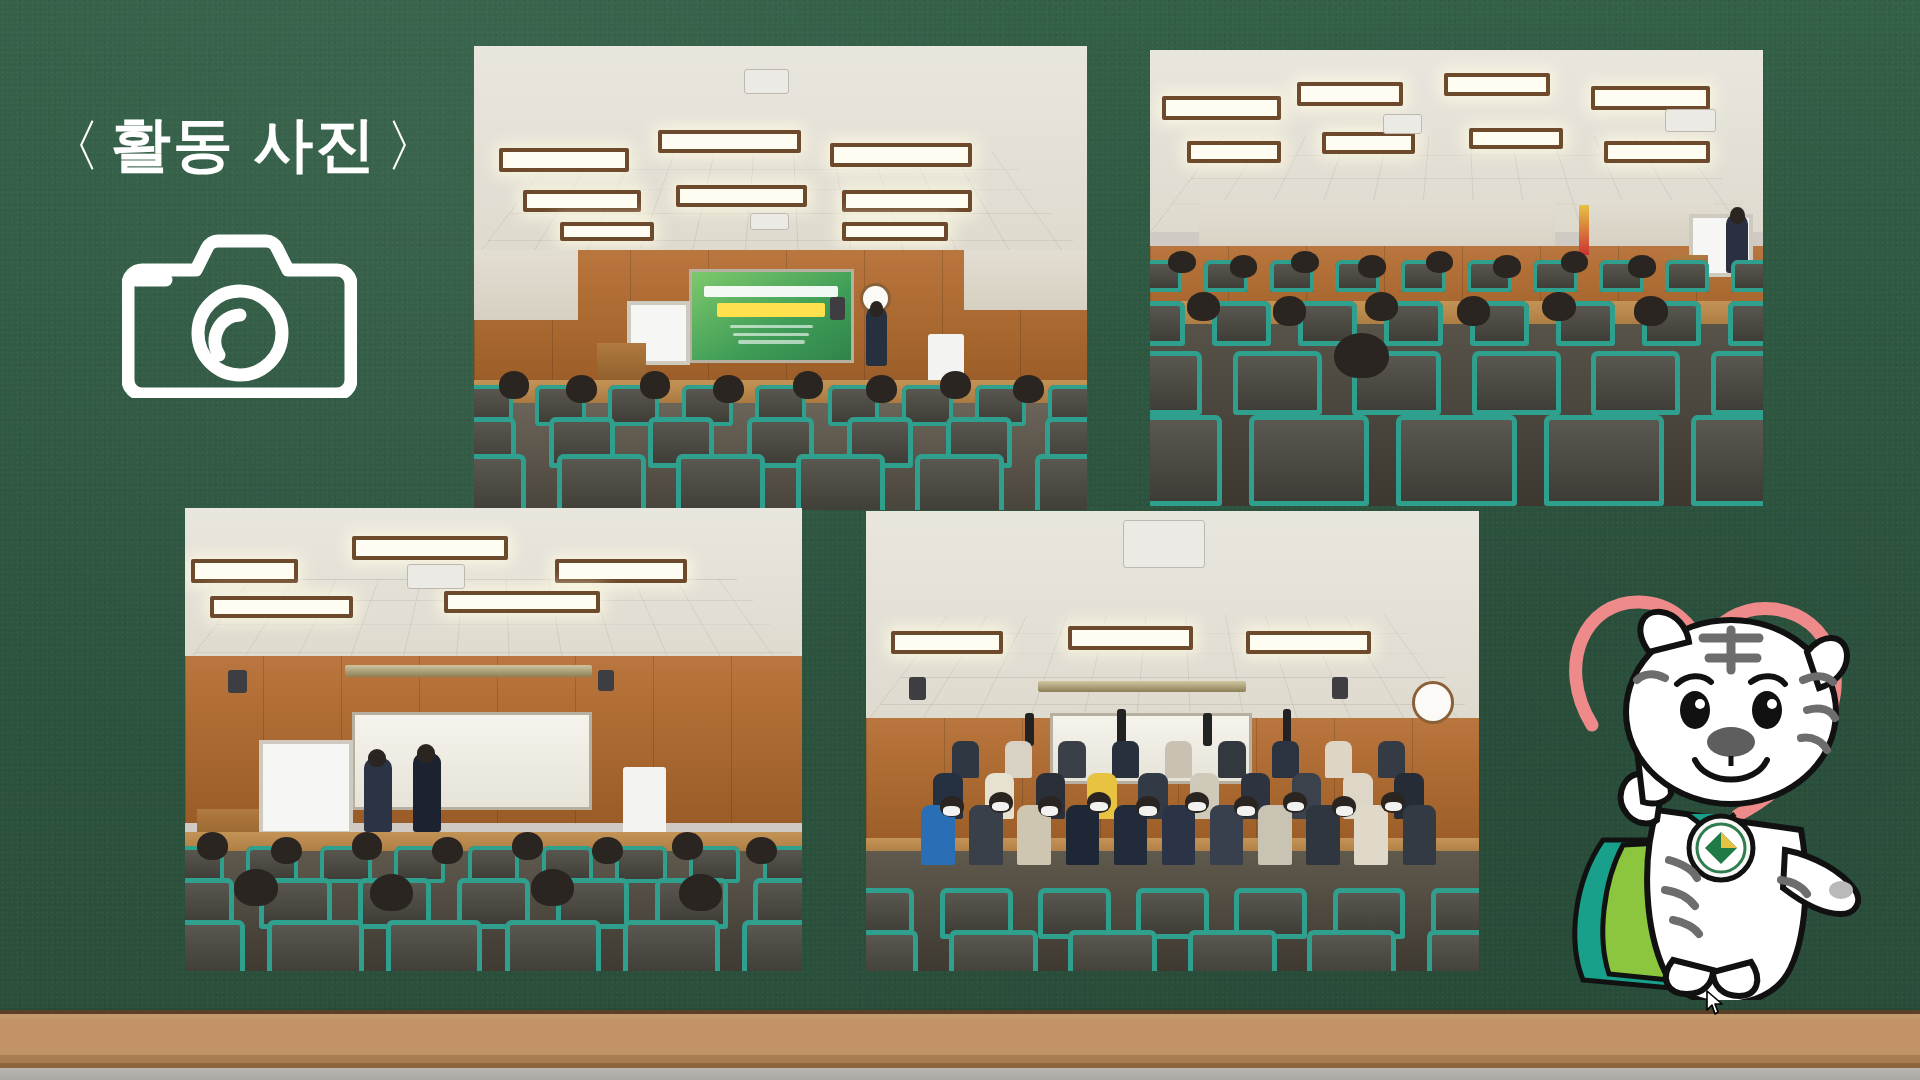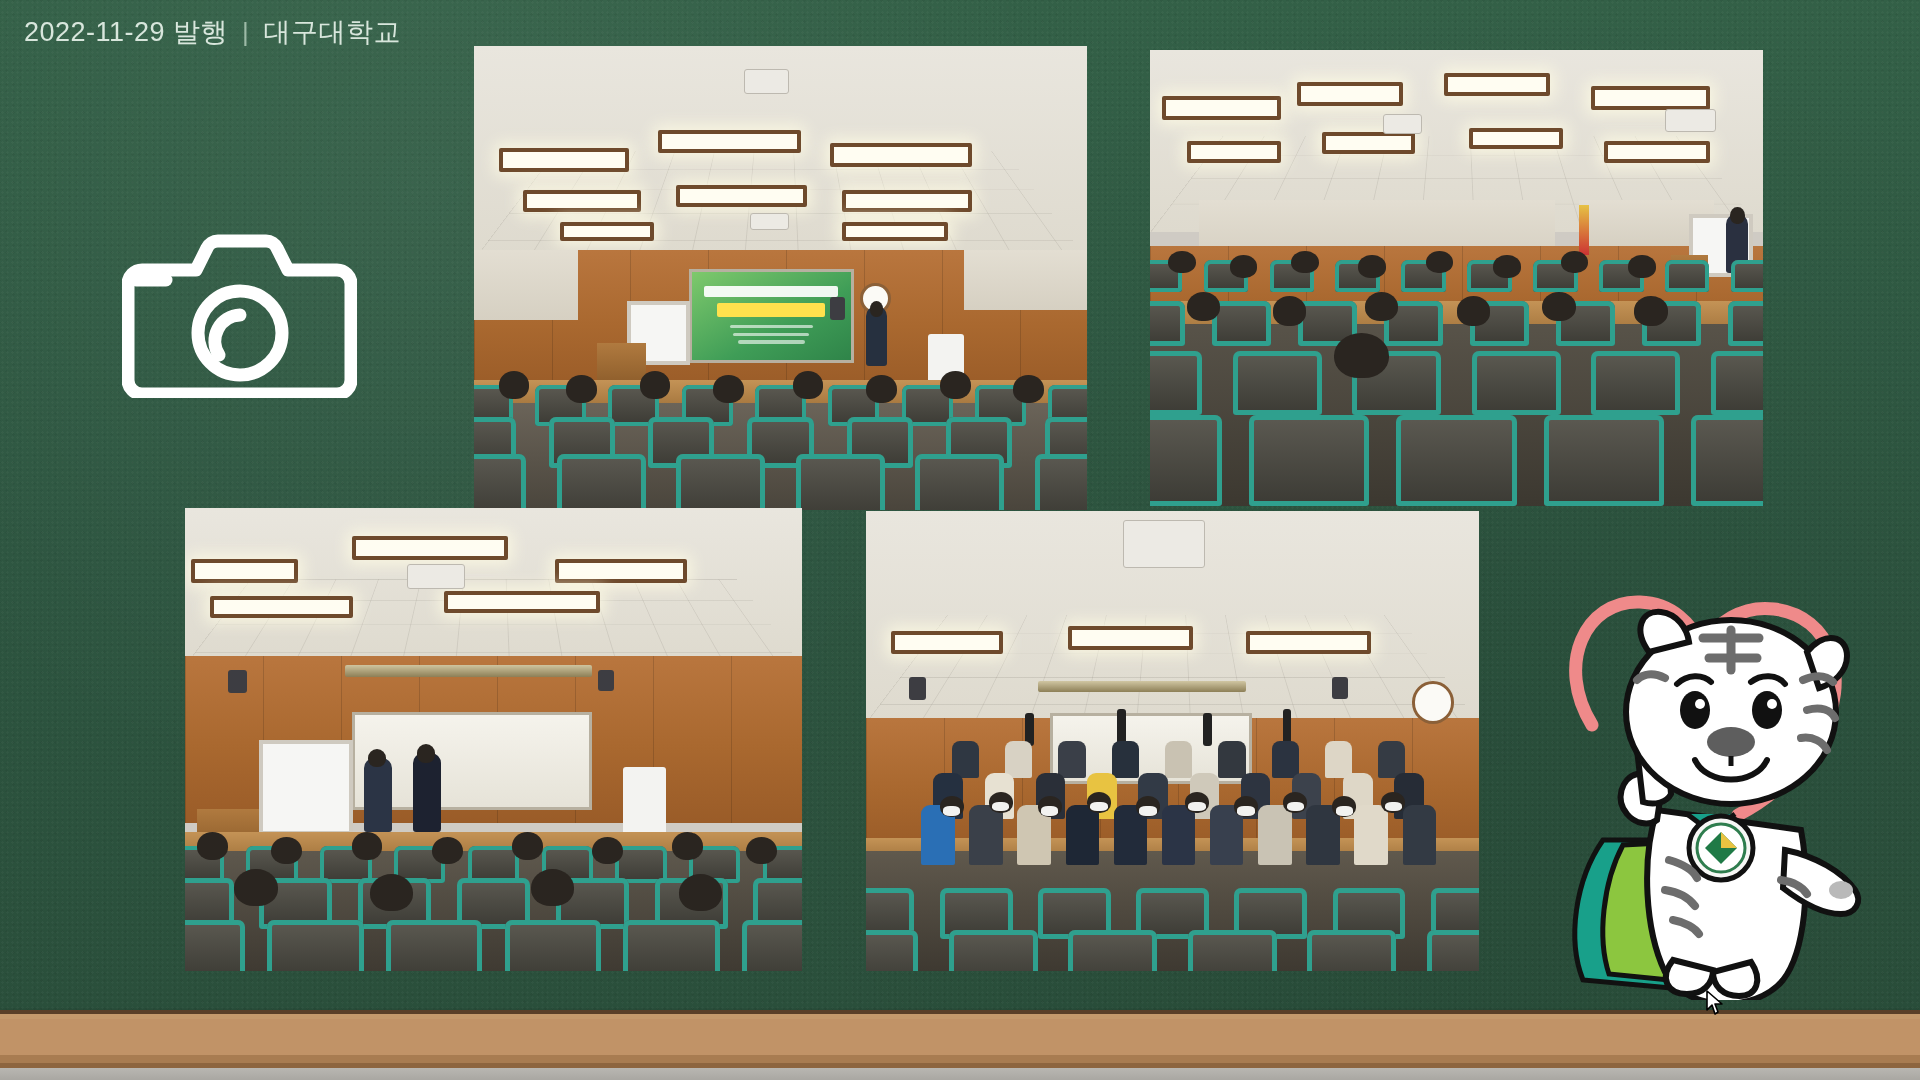--- a/index.html
+++ b/index.html
@@ -110,26 +110,24 @@
 </style>
 </head>
 <body>
 
 <div class="slide">
 
   <div class="board"></div>
   <div class="board-ledge"></div>
   <div class="wall"></div>
 
-  <div class="hdr">
-    <span>2022-11-29 발행</span>
-    <span class="sep">|</span>
-    <span>대구대학교</span>
+
+  <div class="title">
+    <span class="br">〈</span><span>활동 사진</span><span class="br">〉</span>
   </div>
-
 
   <svg class="cam" viewBox="0 0 235 170">
     <g fill="none" stroke="#ffffff" stroke-width="13" stroke-linecap="round" stroke-linejoin="round">
       <path d="M14 52h30"></path>
       <path d="M20 166h195a14 14 0 0 0 14-14V56a14 14 0 0 0-14-14h-49l-11-22a12 12 0 0 0-11-7h-48a12 12 0 0 0-11 7l-11 22H20A14 14 0 0 0 6 56v96a14 14 0 0 0 14 14z"></path>
       <circle cx="118" cy="105" r="42"></circle>
       <path d="M97 127a26 26 0 0 1 21-40"></path>
     </g>
   </svg>
 

